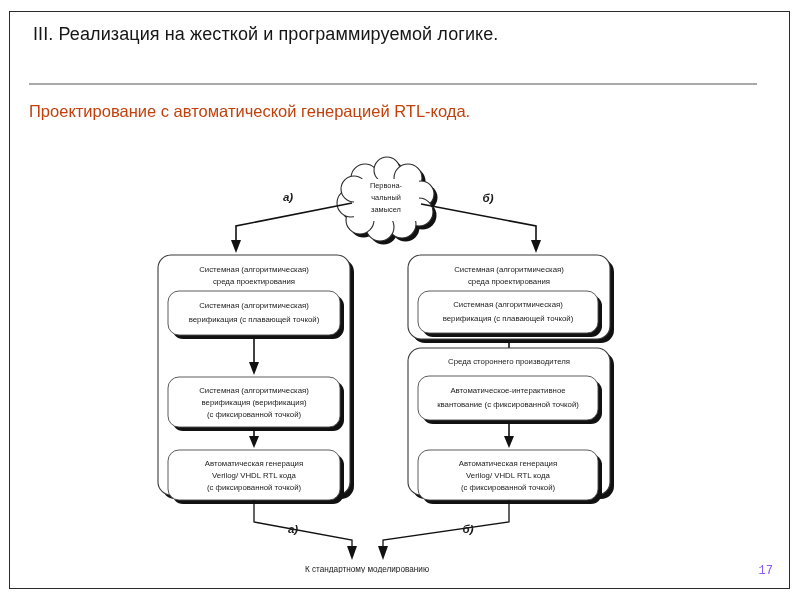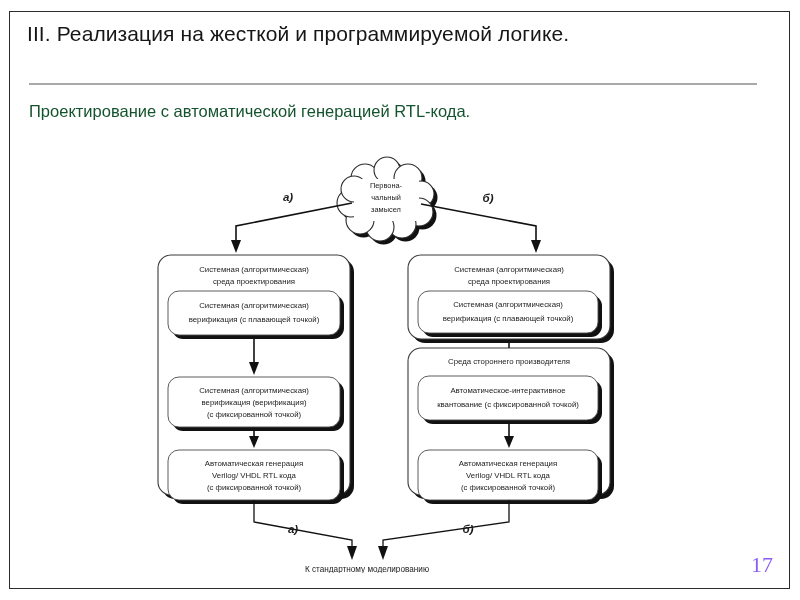--- a/index.html
+++ b/index.html
@@ -23,54 +23,54 @@
     width: 781px;
     height: 578px;
     border: 1.5px solid #2b2b2b;
     background: #ffffff;
     box-sizing: border-box;
   }
 
   
   #slide-title {
     position: absolute;
-    left: 27px;
+    left: 33px;
     top: 20px;
     width: 640px;
-    font-size: 21px;
+    font-size: 18px;
     line-height: 28px;
     color: #161616;
     letter-spacing: 0.1px;
   }
   #title-rule {
     position: absolute;
     left: 29px;
     top: 83px;
     width: 728px;
     height: 2px;
     background: #a9a9a9;
   }
   #slide-subtitle {
     position: absolute;
     left: 29px;
     top: 100px;
     width: 700px;
     font-size: 16.5px;
     line-height: 22px;
-    color: #14532d;
+    color: #c2410c;
   }
 
   
   #page-number {
     position: absolute;
     right: 27px;
     bottom: 22px;
-    font-size: 22px;
+    font-size: 12px;
     color: #8b5cf6;
-    font-family: Liberation Serif, serif;
+    font-family: Liberation Mono, monospace;
   }
 
   
   #diagram {
     position: absolute;
     left: 140px;
     top: 148px;
     width: 520px;
     height: 425px;
   }

